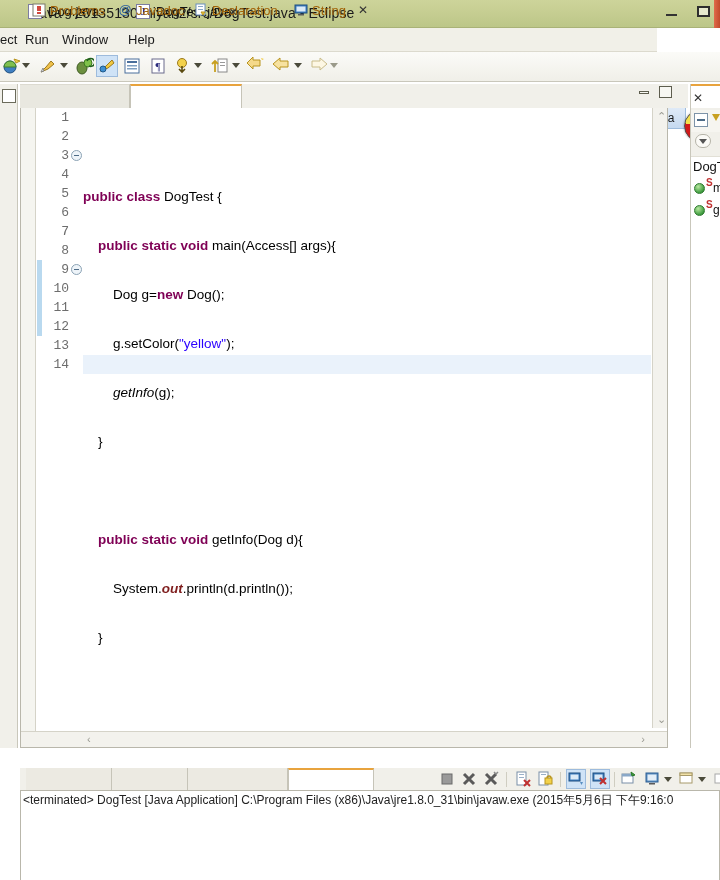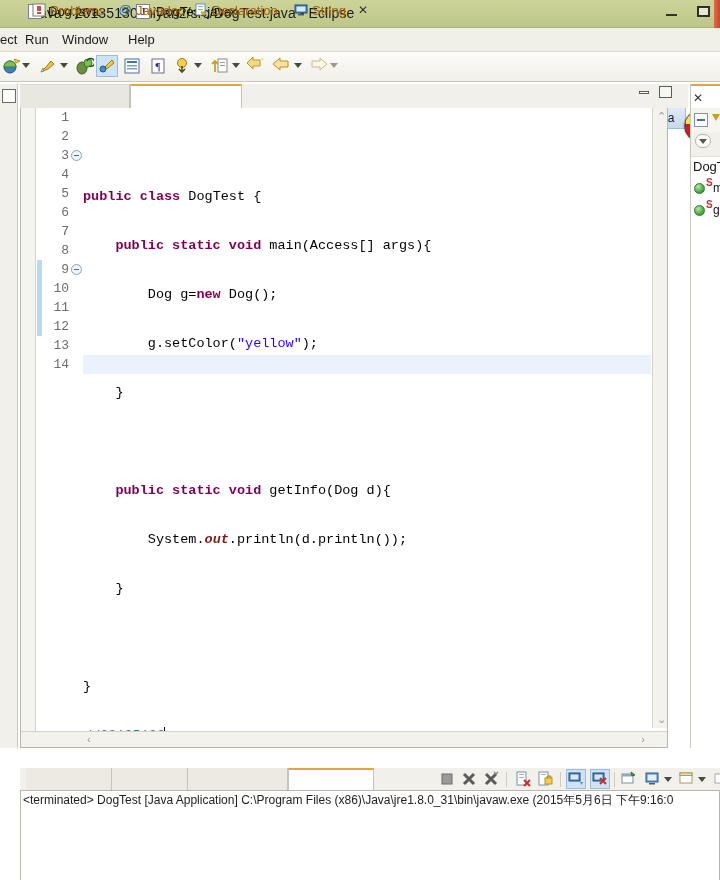--- a/index.html
+++ b/index.html
@@ -56,21 +56,21 @@
   .win-edge {
     position: absolute; right: 0; top: 0;
     width: 6px; height: 28px;
     background: linear-gradient(to right,#e06a4a,#c24a2c);
   }
 
   
   .menubar {
     position: absolute;
     left: 0; top: 28px;
-    width: 720px; height: 24px;
+    width: 657px; height: 24px;
     background: #f1f0e8;
     border-bottom: 1px solid #dcdace;
     box-sizing: border-box;
   }
   .menu-item {
     position: absolute;
     top: 4px;
     font-size: 13px;
     color: #1a1a1a;
     cursor: default;
@@ -286,21 +286,21 @@
   }
   .fold::after {
     content: "";
     position: absolute; left: 2px; top: 4px;
     width: 5px; height: 1px; background: #4d6b86;
   }
   .code-area {
     position: absolute;
     left: 62px; top: 0;
     width: 570px; height: 638px;
-    font-family: Liberation Mono, monospace;
+    font-family: Liberation Sans, sans-serif;
     font-size: 13.5px;
     color: #000;
     white-space: pre;
   }
   .cl { height: 19px; line-height: 19px; }
   .kw { color: #7f0055; font-weight: bold; }
   .str { color: #2a00ff; }
   .cmt { color: #3f7f5f; font-style: italic; }
   .ital { font-style: italic; }
   .sfield { color: #7f1d1d; font-weight: bold; font-style: italic; }
@@ -660,20 +660,21 @@
 
   <div class="fold" style="top:42px"></div>
   <div class="fold" style="top:156px"></div>
 
   <div class="code-area">
     <div class="cl"></div>
     <div class="cl"><span class="kw">public class </span><span>DogTest {</span></div>
     <div class="cl"><span>    </span><span class="kw">public static void </span><span>main(Access[] args){</span></div>
     <div class="cl"><span>        Dog g=</span><span class="kw">new</span><span> Dog();</span></div>
     <div class="cl"><span>        g.setColor(</span><span class="str">"yellow"</span><span>);</span></div>
+    <div class="cl"><span>        </span><span class="ital">getInfo</span><span>(g);</span></div>
     <div class="cl"><span>    }</span></div>
     <div class="cl"></div>
     <div class="cl"><span>    </span><span class="kw">public static void </span><span>getInfo(Dog d){</span></div>
     <div class="cl"><span>        System.</span><span class="sfield">out</span><span>.println(d.println());</span></div>
     <div class="cl"><span>    }</span></div>
     <div class="cl"></div>
     <div class="cl"><span>}</span></div>
     <div class="cl"><span class="cmt">//20135130</span><span class="caret"></span></div>
   </div>
 

